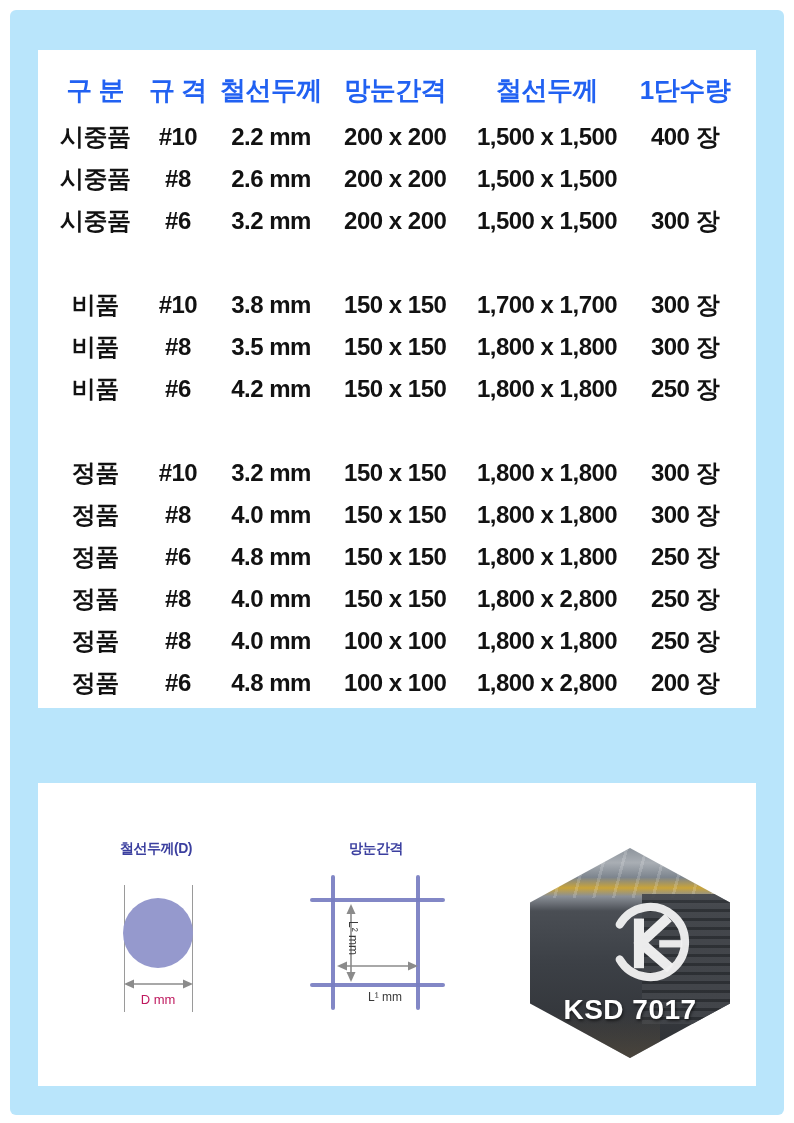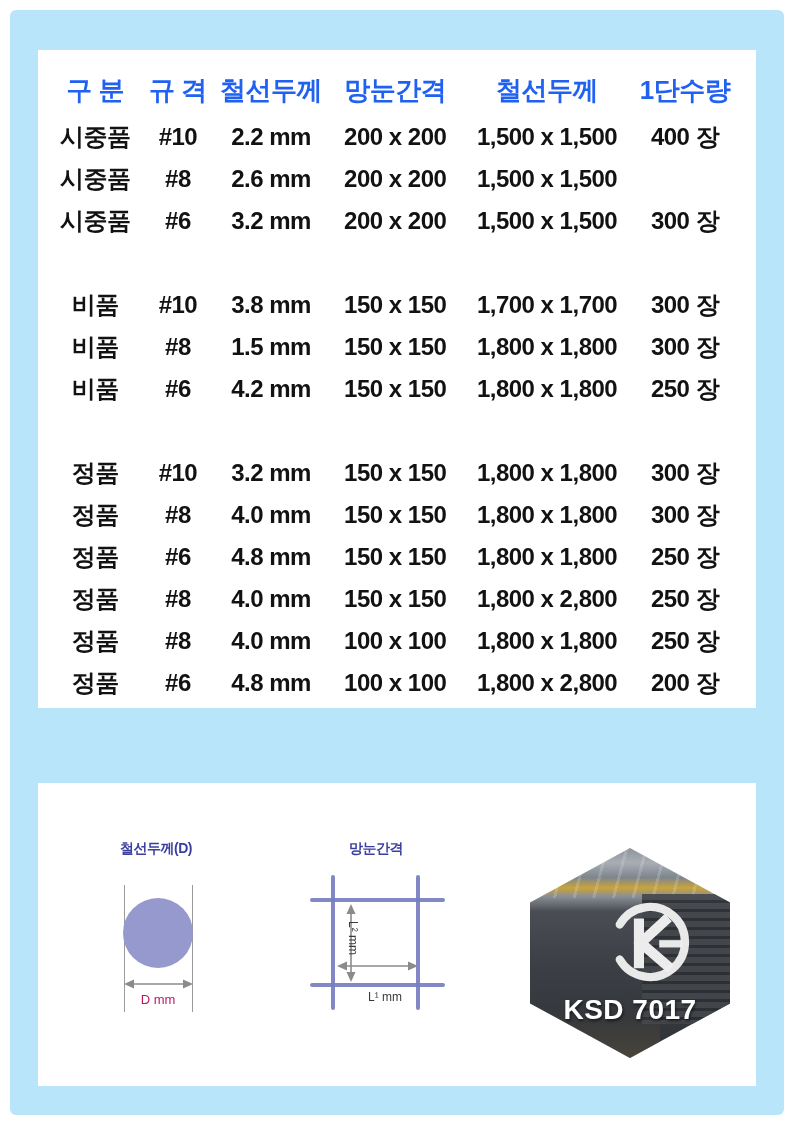--- a/index.html
+++ b/index.html
@@ -154,21 +154,21 @@
               <div class="tcell">비품</div>
               <div class="tcell">#10</div>
               <div class="tcell">3.8 mm</div>
               <div class="tcell">150 x 150</div>
               <div class="tcell">1,700 x 1,700</div>
               <div class="tcell">300 장</div>
             </div>
             <div class="trow">
               <div class="tcell">비품</div>
               <div class="tcell">#8</div>
-              <div class="tcell">1.5 mm</div>
+              <div class="tcell">3.5 mm</div>
               <div class="tcell">150 x 150</div>
               <div class="tcell">1,800 x 1,800</div>
               <div class="tcell">300 장</div>
             </div>
             <div class="trow">
               <div class="tcell">비품</div>
               <div class="tcell">#6</div>
               <div class="tcell">4.2 mm</div>
               <div class="tcell">150 x 150</div>
               <div class="tcell">1,800 x 1,800</div>

